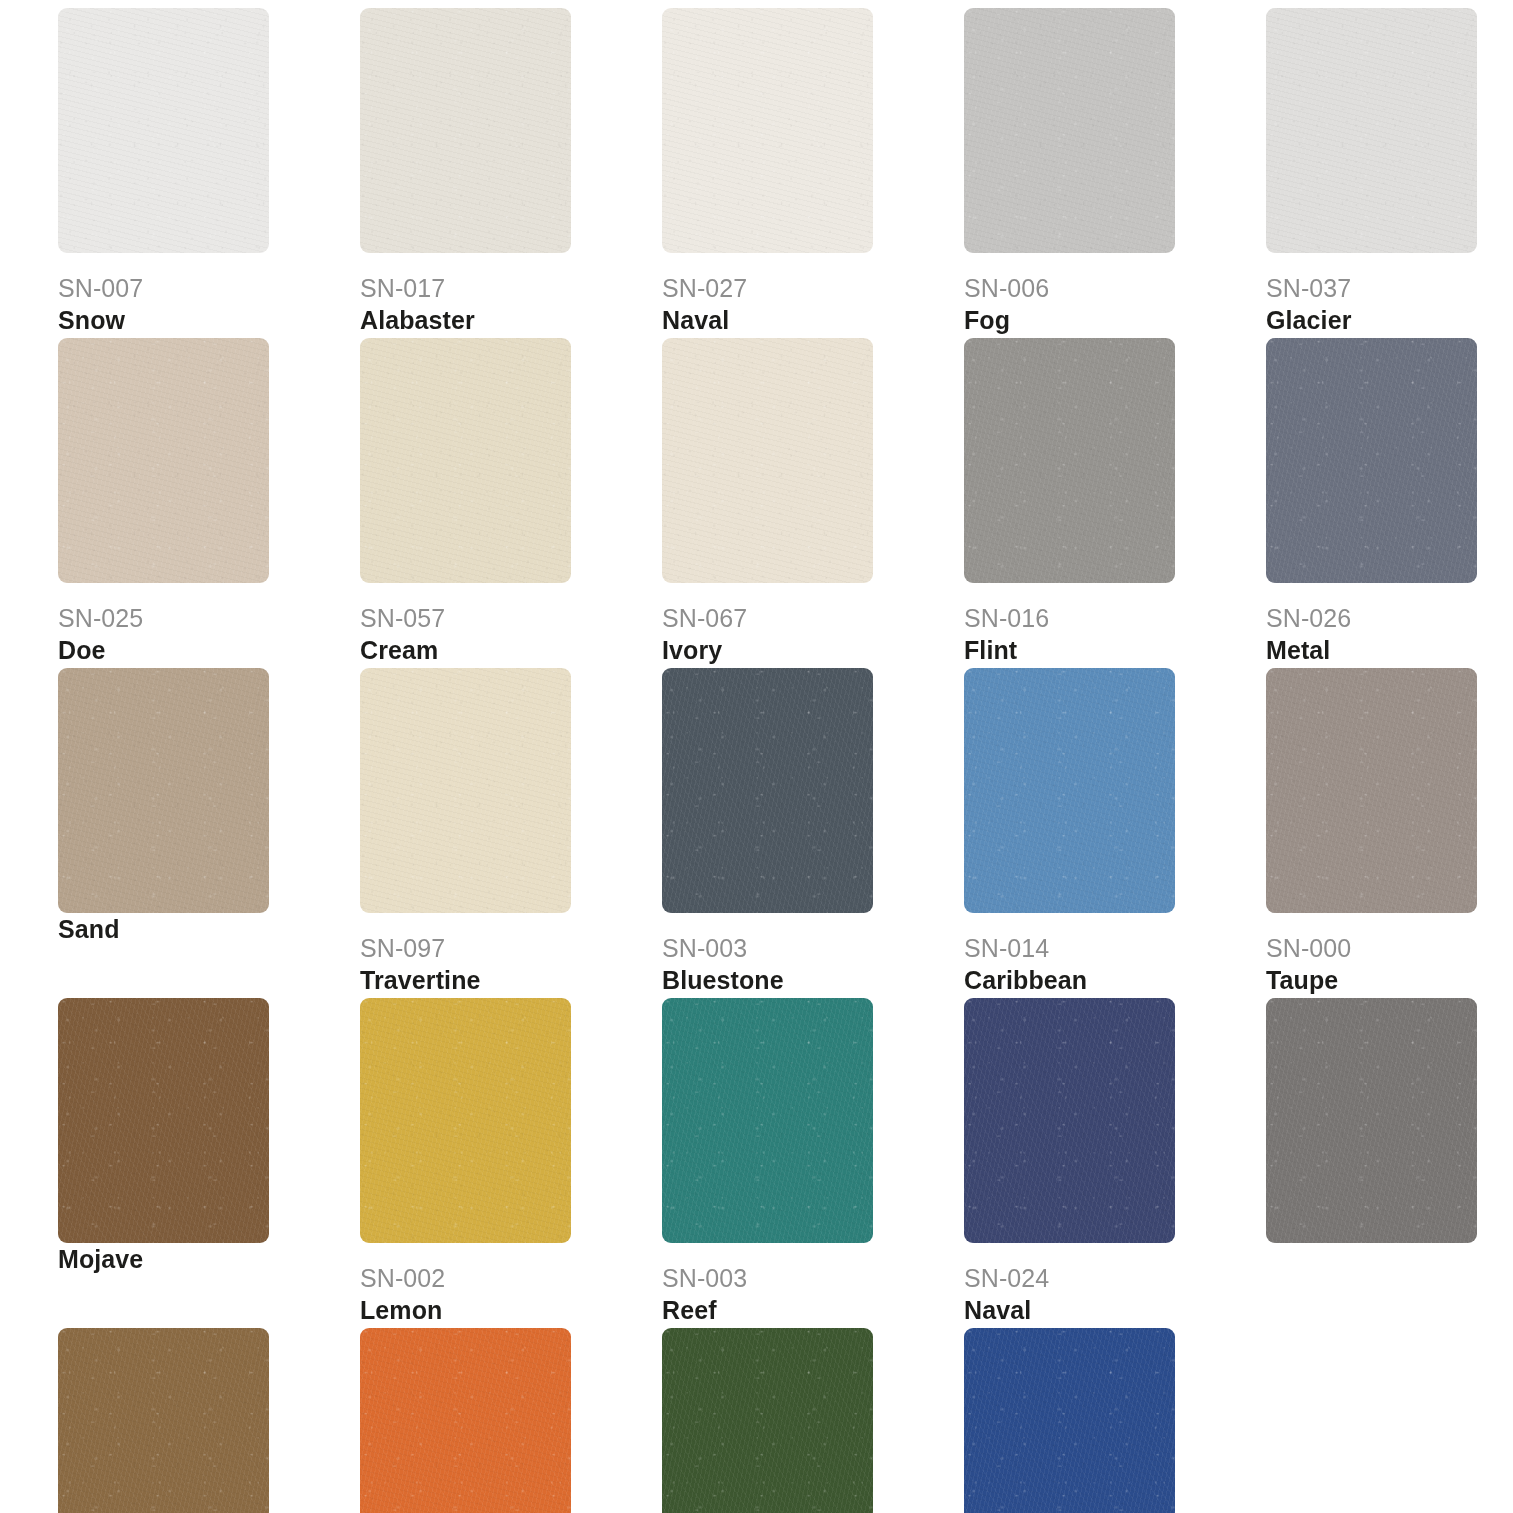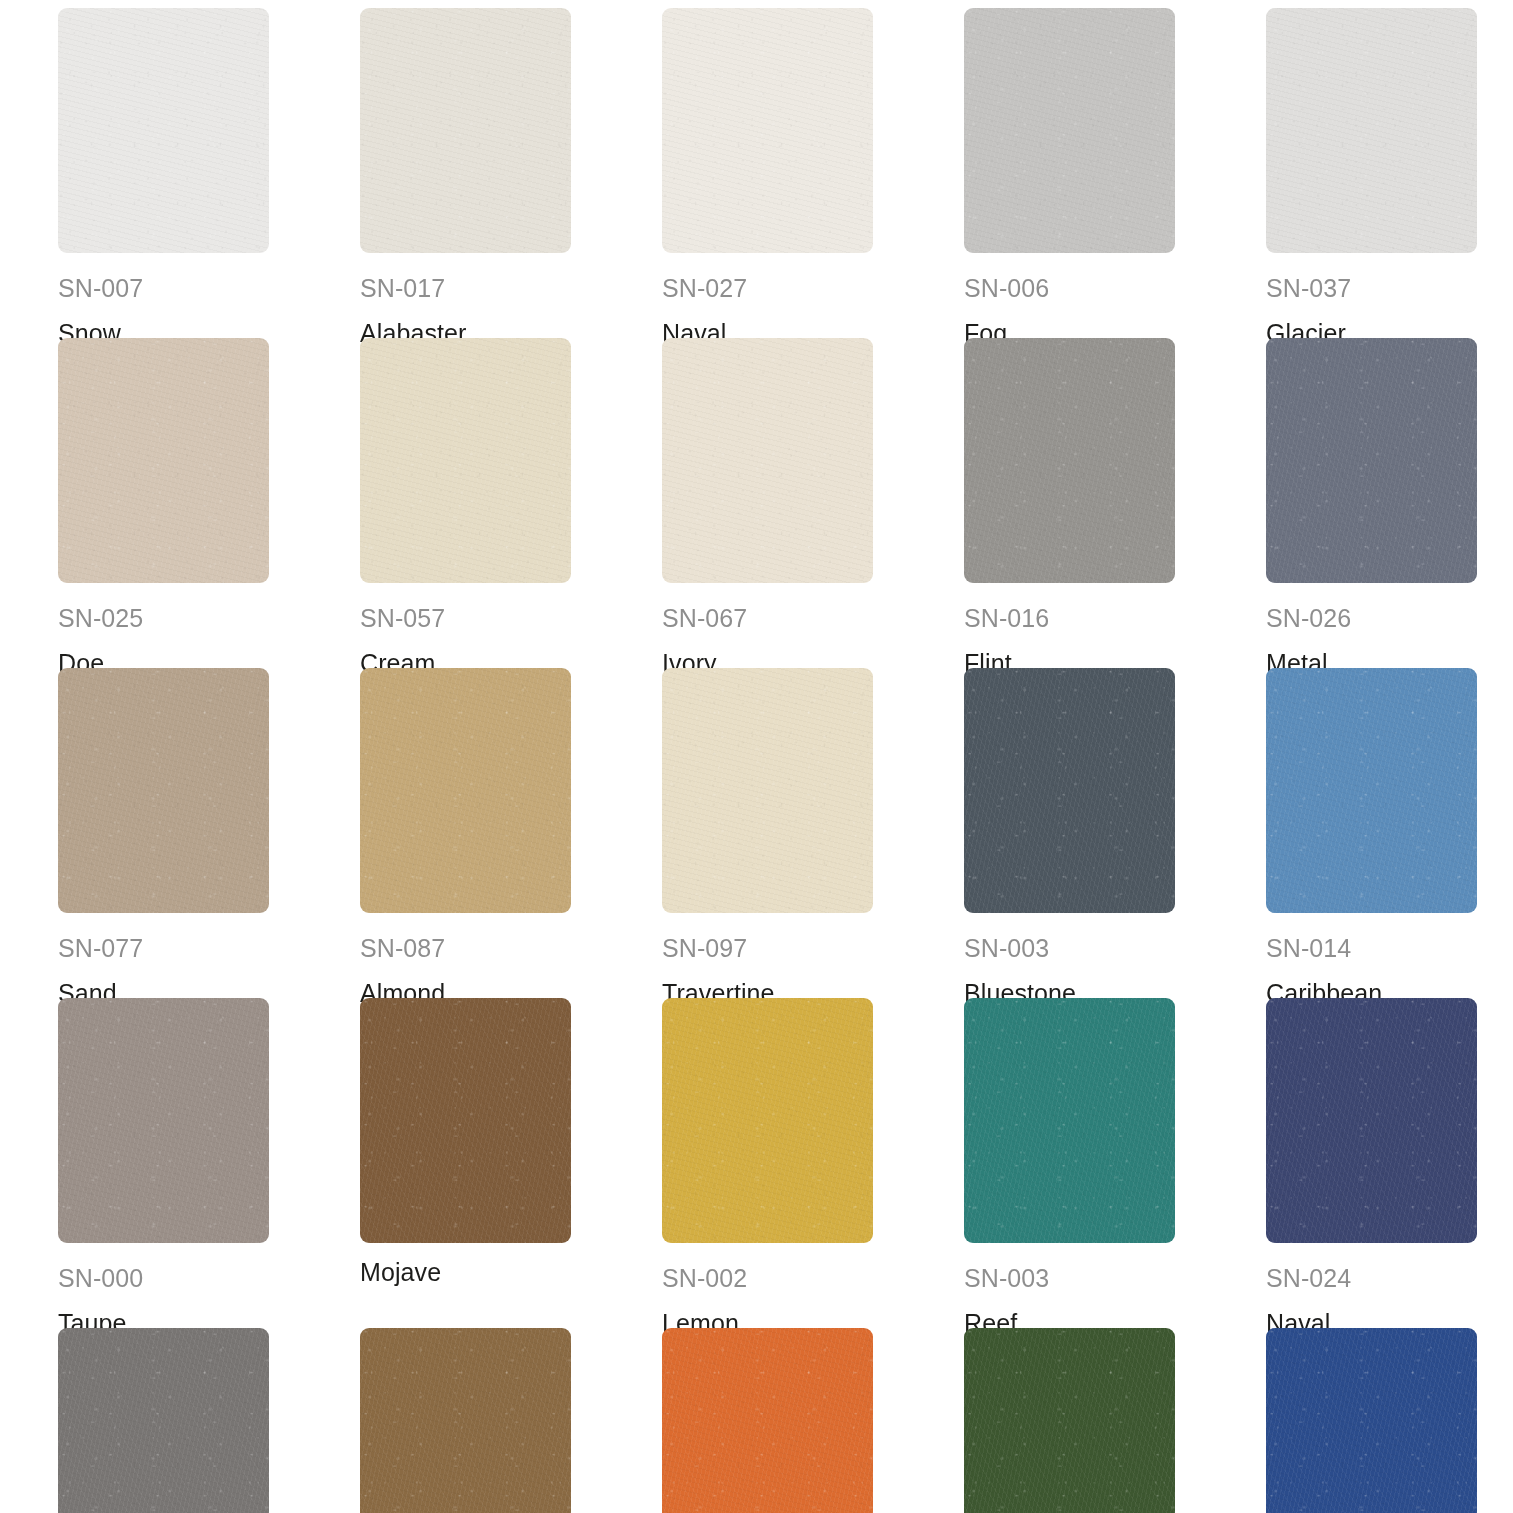--- a/index.html
+++ b/index.html
@@ -73,25 +73,25 @@
 
   .swatch-code {
     font-size: 25px;
     color: #8e8e8e;
     letter-spacing: .1px;
     margin-top: 20px;
     line-height: 1.25;
   }
   .swatch-name {
     font-size: 25px;
-    font-weight: normal;
+    font-weight: bold;
     color: #1d1d1b;
     letter-spacing: .1px;
     line-height: 1.25;
-    margin-top: 14px;
+    margin-top: 1px;
   }
 </style>
 </head>
 <body>
 
 <div id="palette-grid">
     <div class="swatch-cell">
       <div class="swatch-chip" style="background-color: rgb(233, 232, 230);"></div>
       <div class="swatch-code">SN-007</div>
       <div class="swatch-name">Snow</div>
@@ -136,27 +136,21 @@
       <div class="swatch-code">SN-016</div>
       <div class="swatch-name">Flint</div>
     </div>
     <div class="swatch-cell">
       <div class="swatch-chip" style="background-color: rgb(107, 113, 128);"></div>
       <div class="swatch-code">SN-026</div>
       <div class="swatch-name">Metal</div>
     </div>
     <div class="swatch-cell">
       <div class="swatch-chip" style="background-color: rgb(181, 162, 140);"></div>
-      <div class="swatch-code">SN-077</div>
       <div class="swatch-name">Sand</div>
-    </div>
-    <div class="swatch-cell">
-      <div class="swatch-chip" style="background-color: rgb(196, 168, 119);"></div>
-      <div class="swatch-code">SN-087</div>
-      <div class="swatch-name">Almond</div>
     </div>
     <div class="swatch-cell">
       <div class="swatch-chip" style="background-color: rgb(232, 222, 198);"></div>
       <div class="swatch-code">SN-097</div>
       <div class="swatch-name">Travertine</div>
     </div>
     <div class="swatch-cell">
       <div class="swatch-chip" style="background-color: rgb(77, 87, 96);"></div>
       <div class="swatch-code">SN-003</div>
       <div class="swatch-name">Bluestone</div>

